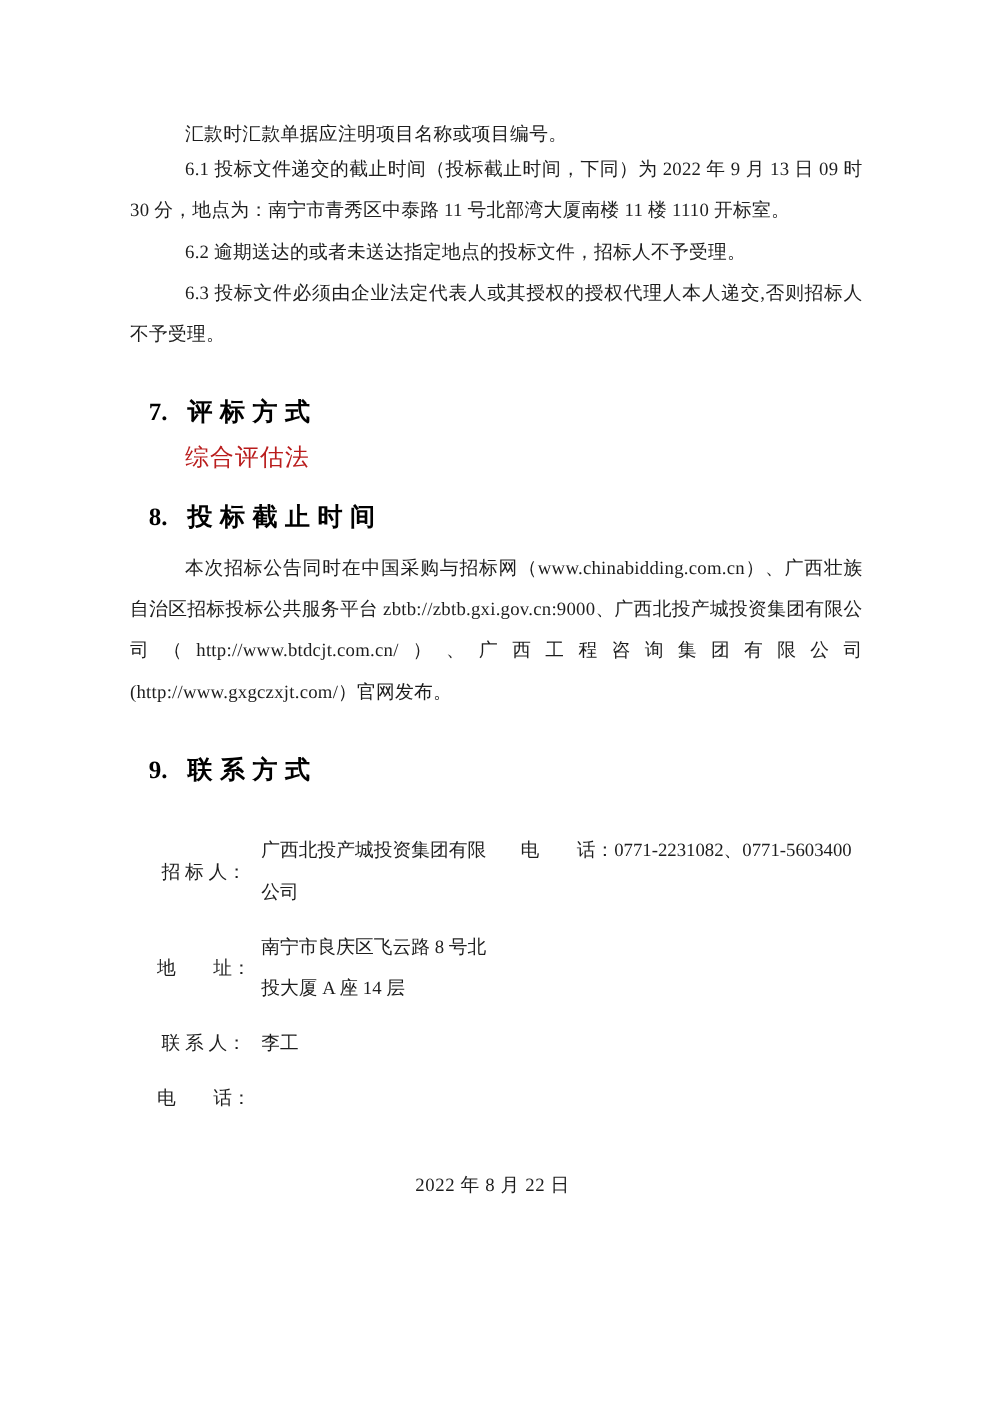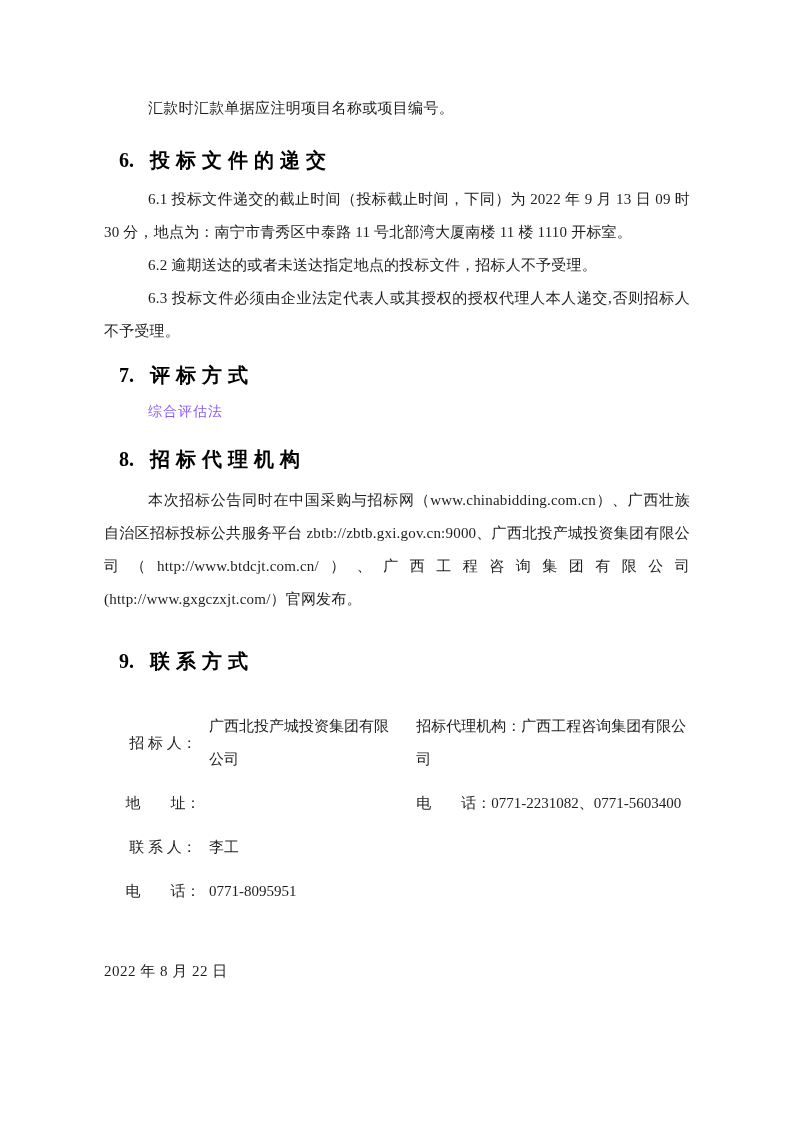--- a/index.html
+++ b/index.html
@@ -38,26 +38,26 @@
   .sec-heading .sec-title { letter-spacing: 6px; }
   .body-para {
     margin: 0;
     text-indent: 44px;
     line-height: 33px;
     letter-spacing: 0.2px;
     text-align: justify;
   }
   .method-text {
     margin: 14px 0 0 44px;
-    font-size: 14px;
-    color: #8b5cf6;
+    font-size: 19px;
+    color: #b91c1c;
     letter-spacing: 1px;
     line-height: 20px;
   }
-  .sec-heading.h7 { margin-top: 14px; }
+  .sec-heading.h7 { margin-top: 32px; }
   .sec-heading.h8 { margin-top: 24px; margin-bottom: 12px; }
   .sec-heading.h9 { margin-top: 32px; }
   .contact-block {
     display: flex;
     margin: 36px 0 0 13px;
     gap: 13px;
   }
   .contact-col { display: flex; flex-direction: column; }
   .contact-col.left  { width: 293px; }
   .contact-col.right { width: 280px; letter-spacing: 0; }
@@ -68,78 +68,72 @@
     line-height: 33px;
   }
   .contact-row .c-label { width: 92px; flex: 0 0 92px; text-align: center; }
   .contact-row .c-value { flex: 1; }
   .contact-row-flow {
     display: block;
     margin-bottom: 11px;
     line-height: 33px;
   }
   .date-line {
-    margin: 40px 6px 0 0;
-    text-align: left;
+    margin: 30px 6px 0 0;
+    text-align: center;
     line-height: 24px;
     letter-spacing: 0.5px;
   }
 </style>
 </head>
 <body>
 
 <div class="page">
 
   <p class="intro-note">汇款时汇款单据应注明项目名称或项目编号。</p>
 
-  <h2 class="sec-heading h6">
-    <span class="sec-num">6.</span><span class="sec-title">投标文件的递交</span>
-  </h2>
   <p class="body-para">6.1 投标文件递交的截止时间（投标截止时间，下同）为 2022 年 9 月 13 日 09 时 30 分，地点为：南宁市青秀区中泰路 11 号北部湾大厦南楼 11 楼 1110 开标室。</p>
   <p class="body-para">6.2 逾期送达的或者未送达指定地点的投标文件，招标人不予受理。</p>
   <p class="body-para">6.3 投标文件必须由企业法定代表人或其授权的授权代理人本人递交,否则招标人不予受理。</p>
 
   <h2 class="sec-heading h7">
     <span class="sec-num">7.</span><span class="sec-title">评标方式</span>
   </h2>
   <p class="method-text">综合评估法</p>
 
   <h2 class="sec-heading h8">
-    <span class="sec-num">8.</span><span class="sec-title">招标代理机构</span>
+    <span class="sec-num">8.</span><span class="sec-title">投标截止时间</span>
   </h2>
   <p class="body-para">本次招标公告同时在中国采购与招标网（www.chinabidding.com.cn）、广西壮族自治区招标投标公共服务平台 zbtb://zbtb.gxi.gov.cn:9000、广西北投产城投资集团有限公司（http://www.btdcjt.com.cn/）、广西工程咨询集团有限公司(http://www.gxgczxjt.com/）官网发布。</p>
 
   <h2 class="sec-heading h9">
     <span class="sec-num">9.</span><span class="sec-title">联系方式</span>
   </h2>
 
   <div class="contact-block">
 
     <div class="contact-col left">
       <div class="contact-row">
         <span class="c-label">招 标 人：</span>
         <span class="c-value">广西北投产城投资集团有限公司</span>
       </div>
       <div class="contact-row">
         <span class="c-label">地　　址：</span>
+        <span class="c-value">南宁市良庆区飞云路 8 号北投大厦 A 座 14 层</span>
       </div>
       <div class="contact-row">
         <span class="c-label">联 系 人：</span>
         <span class="c-value">李工</span>
       </div>
       <div class="contact-row">
         <span class="c-label">电　　话：</span>
-        <span class="c-value">0771-8095951</span>
       </div>
     </div>
 
     <div class="contact-col right">
-      <div class="contact-row-flow">
-        <span>招标代理机构：</span><span>广西工程咨询集团有限公司</span>
-      </div>
       <div class="contact-row-flow">
         <span>电　　话：</span><span>0771-2231082、0771-5603400</span>
       </div>
     </div>
 
   </div>
 
   <p class="date-line">2022 年 8 月 22 日</p>
 
 </div>

